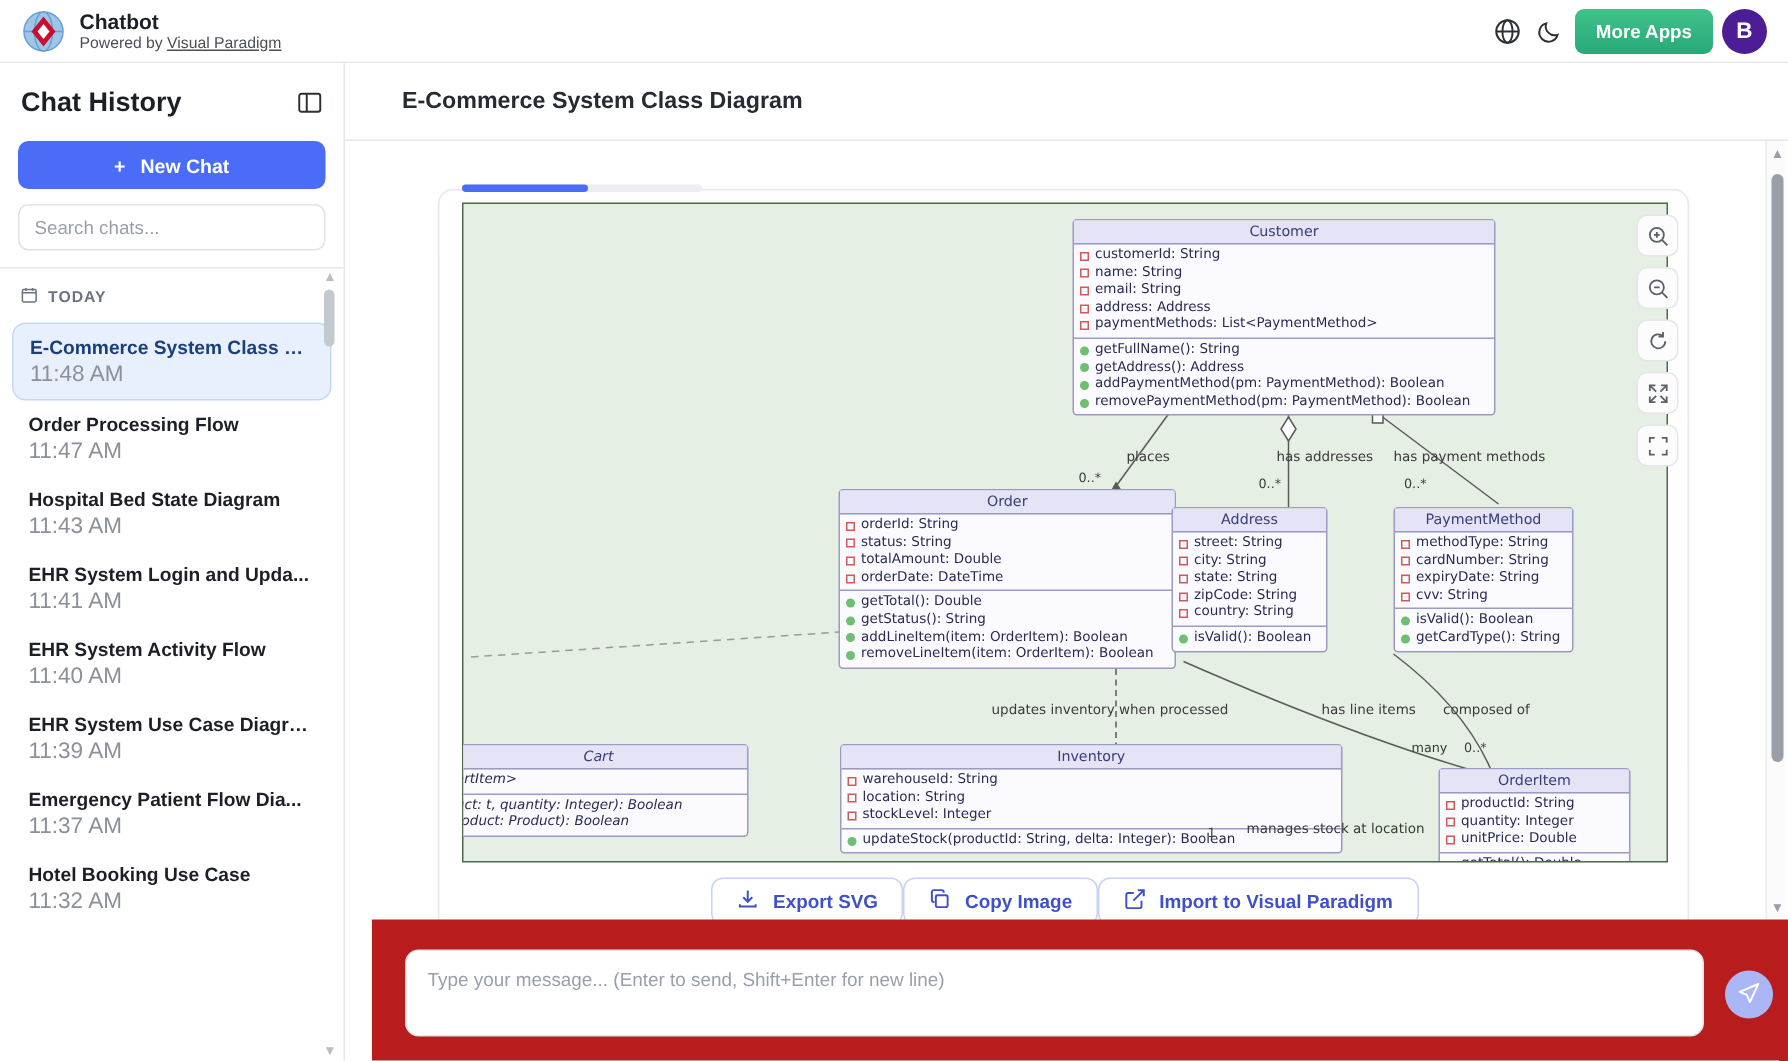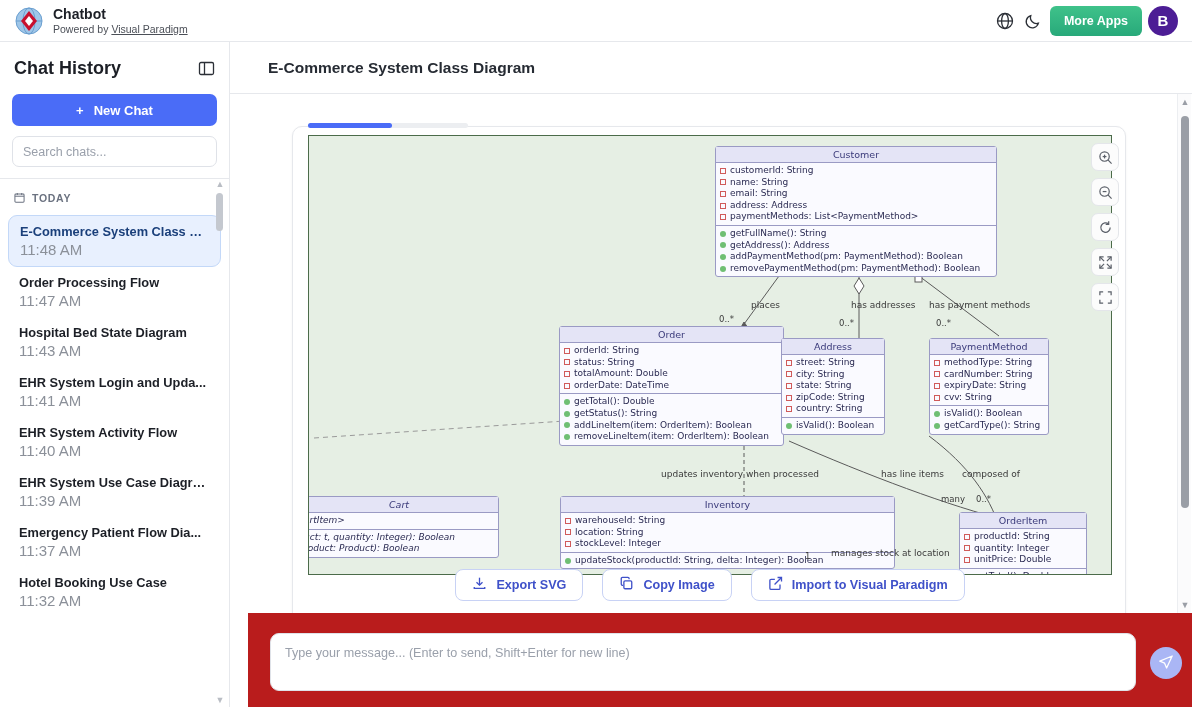--- a/index.html
+++ b/index.html
@@ -102,21 +102,21 @@
   .mk-a { width: 6px; height: 6px; border: 1.3px solid #d05a5a; flex: none; }
   .mk-m { width: 6px; height: 6px; border-radius: 50%; background: #6fbf73; flex: none; }
 
   .dlabel { position: absolute; font-family: "DejaVu Sans", sans-serif; font-size: 9px; color: #3a3a3a; white-space: nowrap; }
   .dmult { position: absolute; font-family: "DejaVu Sans", sans-serif; font-size: 8.5px; color: #3a3a3a; white-space: nowrap; }
 
   .dg-ctrls { position: absolute; right: 6px; top: 16px; display: flex; flex-direction: column; gap: 7px; z-index: 30; }
   .dg-btn { width: 28px; height: 28px; background: #fcfcfc; border: 1px solid #e4e6ea; border-radius: 7px;
             display: flex; align-items: center; justify-content: center; color: #5b6069; cursor: pointer; }
 
-  .actions { position: absolute; left: 0; top: 442px; width: 834px; display: flex; justify-content: center; gap: 19px; }
+  .actions { position: absolute; left: 0; top: 458px; width: 834px; display: flex; justify-content: center; }
   .act-btn { display: flex; align-items: center; gap: 9px; height: 32px; padding: 0 16px;
              border: 1px solid #c8d2f5; background: #fff; border-radius: 8px;
              font-size: 12.6px; font-weight: bold; color: #3f51c9; cursor: pointer; }
 
   .main-scroll { position: absolute; right: 1px; top: 52px; width: 14px; height: 519px; background: #fbfbfc; border-left: 1px solid #eceef1; }
   .ms-thumb { position: absolute; left: 3px; top: 22px; width: 8px; height: 392px; background: #9a9ea6; border-radius: 5px; }
   .ms-arrow { position: absolute; left: 2px; width: 10px; text-align: center; color: #9a9ea6; font-size: 9px; }
 
   
   .composer { position: absolute; left: 18px; top: 571px; width: 962px; height: 94px; background: #b91c1c; }

